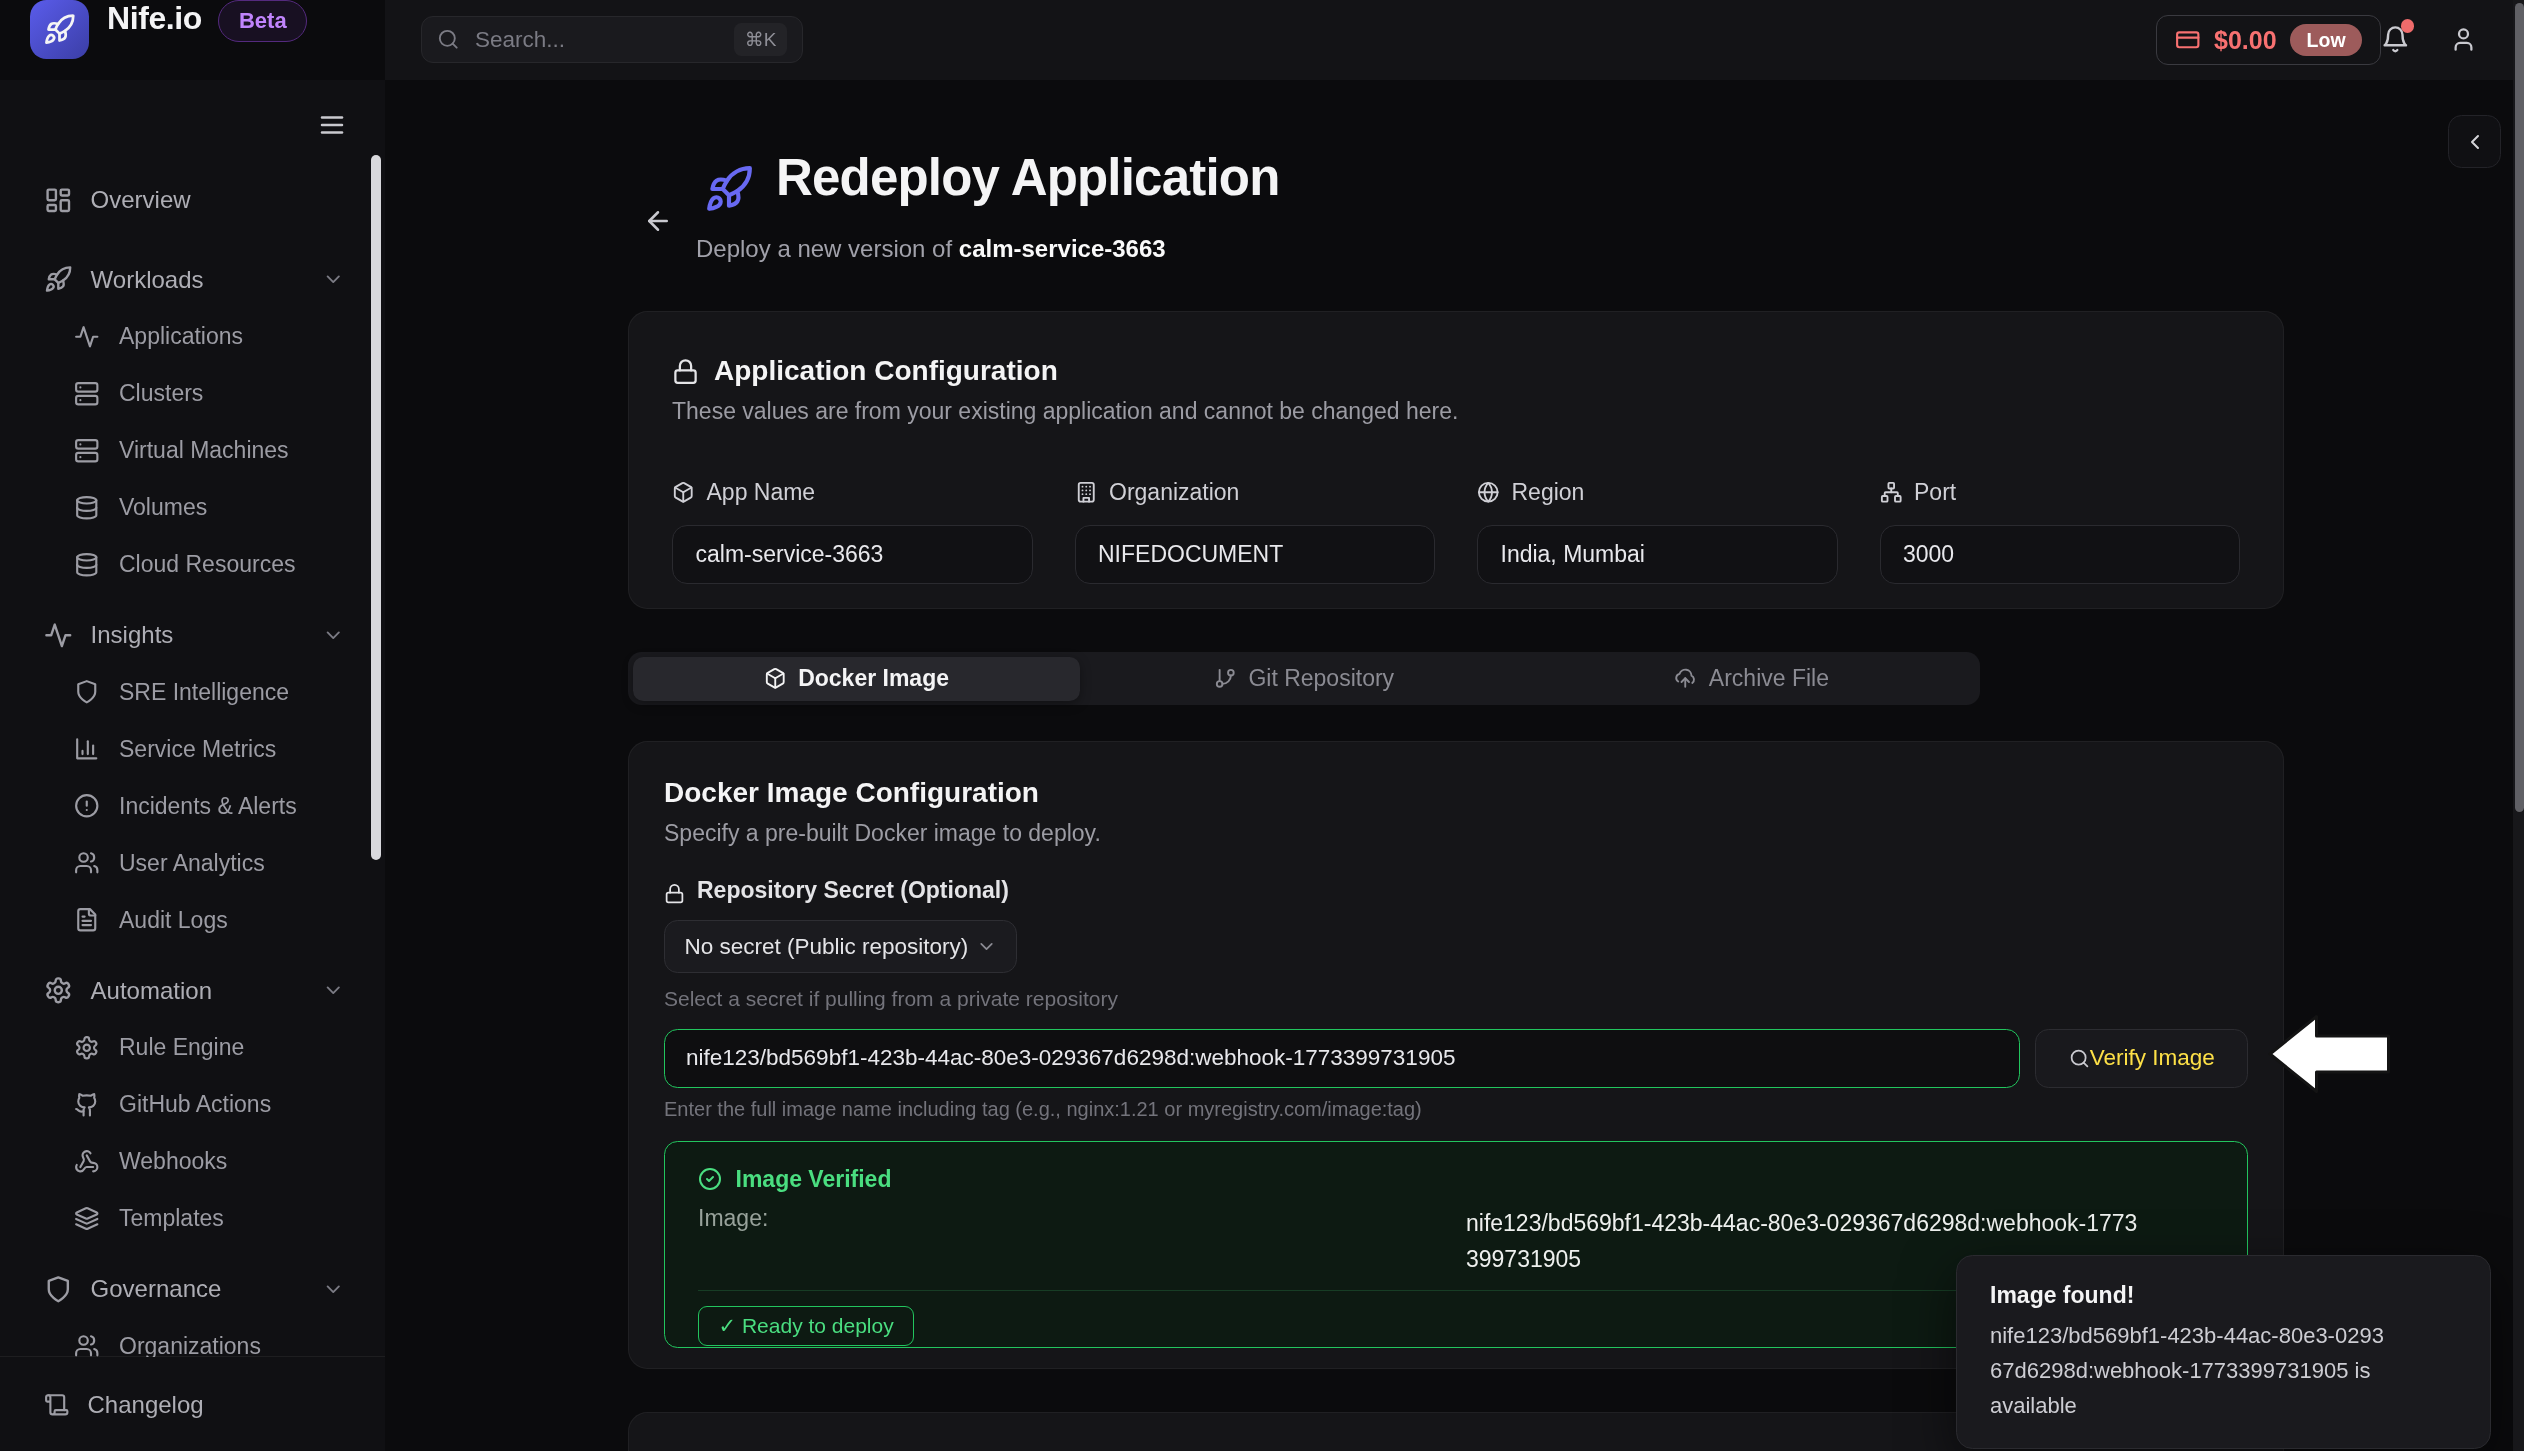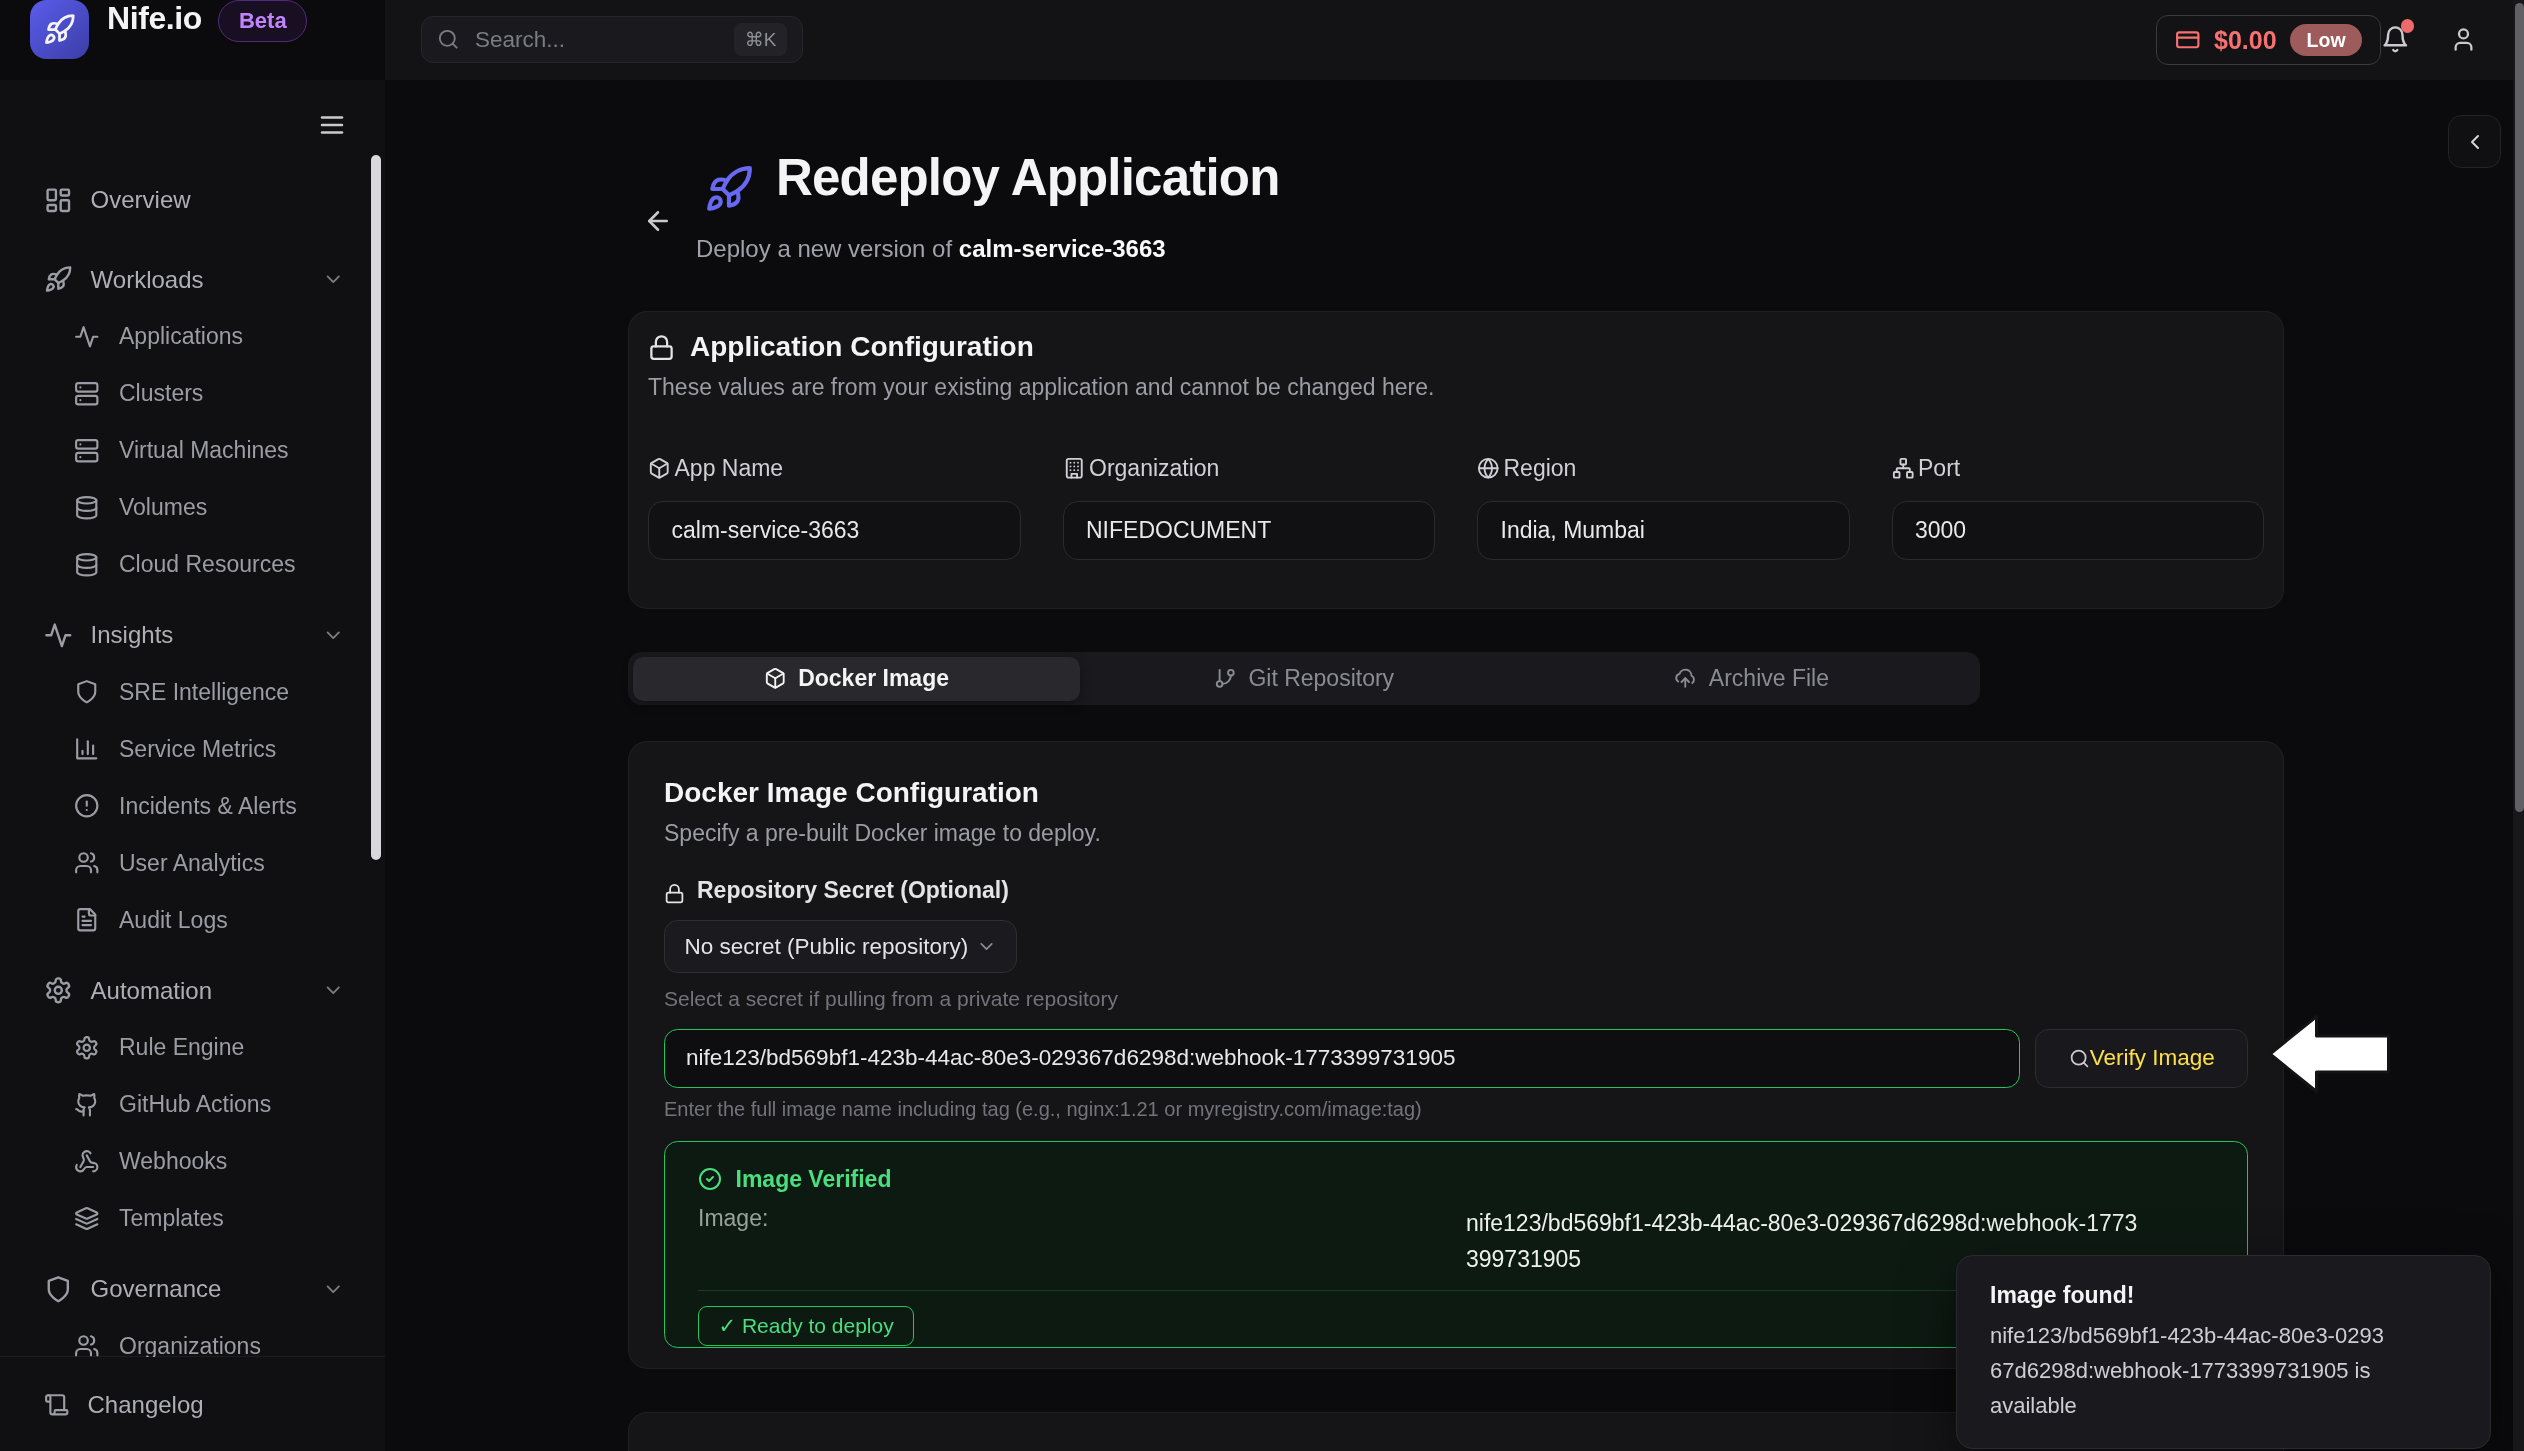--- a/index.html
+++ b/index.html
@@ -63,26 +63,26 @@
   #back-btn{position:absolute;left:252px;top:120px;width:42px;height:42px;display:flex;align-items:center;
             justify-content:center;color:#c9c9cf;cursor:pointer;}
   #title-rocket{position:absolute;left:319px;top:84px;color:#6869f2;}
   #page-title{position:absolute;left:391px;top:69px;font-size:51px;line-height:57px;font-weight:700;
               color:#f4f4f5;letter-spacing:-0.8px;}
   #page-subtitle{position:absolute;left:311px;top:155px;font-size:24px;color:#a1a1aa;}
   #page-subtitle b{color:#fafafa;}
 
   .card{position:absolute;left:243px;width:1656px;background:#151518;border:1.5px solid rgba(255,255,255,.05);
         border-radius:19.5px;box-sizing:border-box;}
-  #app-card{top:231px;height:298px;padding:19px;}
+  #app-card{top:231px;height:298px;padding:43px;}
   .card-head{display:flex;align-items:center;gap:15px;color:#e4e4e7;}
   .card-title{font-size:28px;font-weight:700;color:#f4f4f5;}
   .card-desc{margin-top:10.5px;font-size:23px;color:#9c9ca4;}
   #fields-grid{display:grid;grid-template-columns:repeat(4,1fr);gap:0 42px;margin-top:54px;}
-  .field-label{display:flex;align-items:center;gap:4px;color:#b6b6be;font-size:23px;}
+  .field-label{display:flex;align-items:center;gap:12px;color:#b6b6be;font-size:23px;}
   .field-label span{color:#d0d0d6;}
   .field-input{margin-top:19.5px;height:59px;border-radius:15px;background:#111114;border:1.5px solid #2a2a2f;
                display:flex;align-items:center;padding:0 22.5px;font-size:23px;color:#e8e8ec;box-sizing:border-box;
                white-space:nowrap;overflow:hidden;}
 
   #tabs-bar{position:absolute;left:243px;top:572px;width:1352px;height:53px;background:#1a1a1e;border-radius:13.5px;
             display:flex;padding:4.5px;box-sizing:border-box;}
   .tab{flex:1;display:flex;align-items:center;justify-content:center;gap:12px;font-size:23px;color:#8b8b93;
        border-radius:10.5px;cursor:pointer;}
   .tab.active{background:#28282d;color:#f4f4f5;font-weight:700;box-shadow:0 3px 10.5px rgba(0,0,0,.35);}

